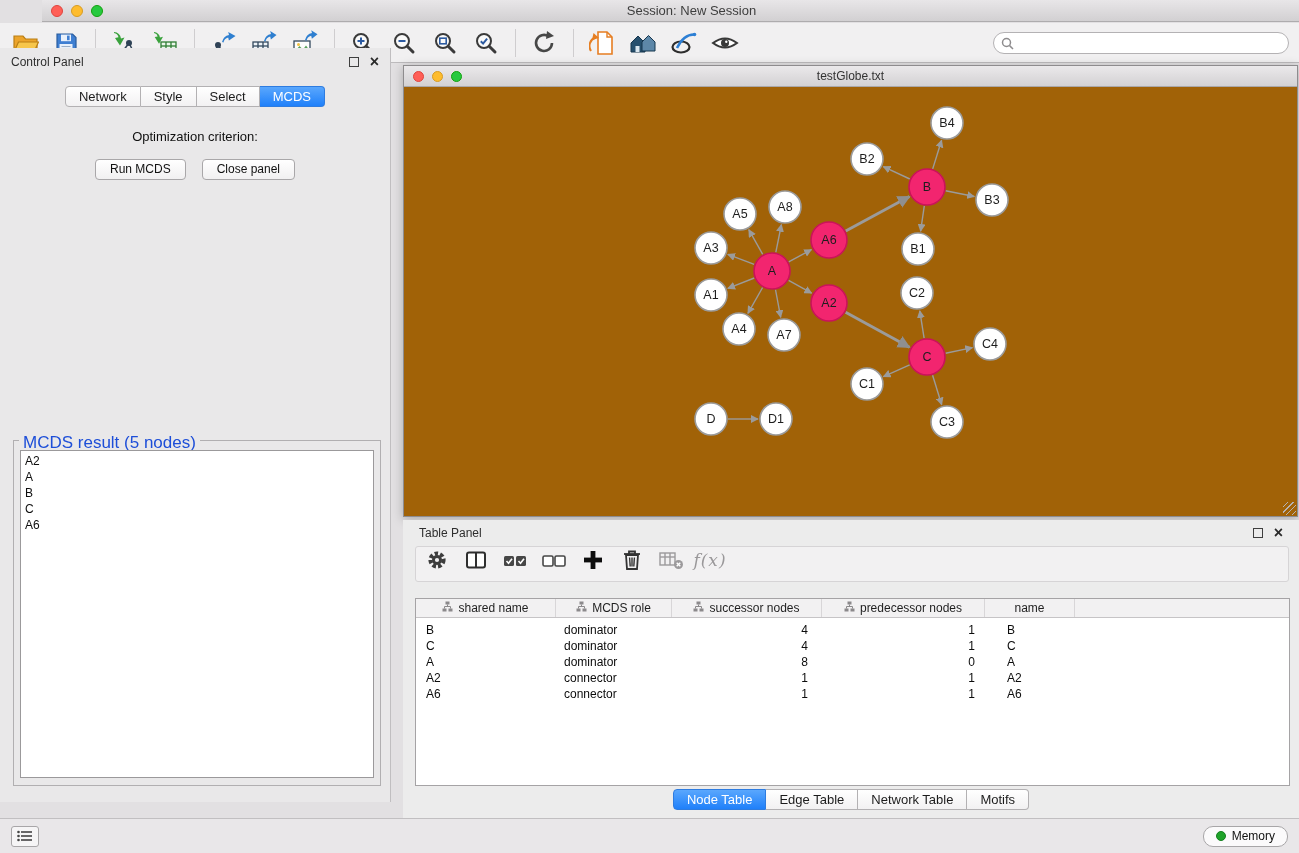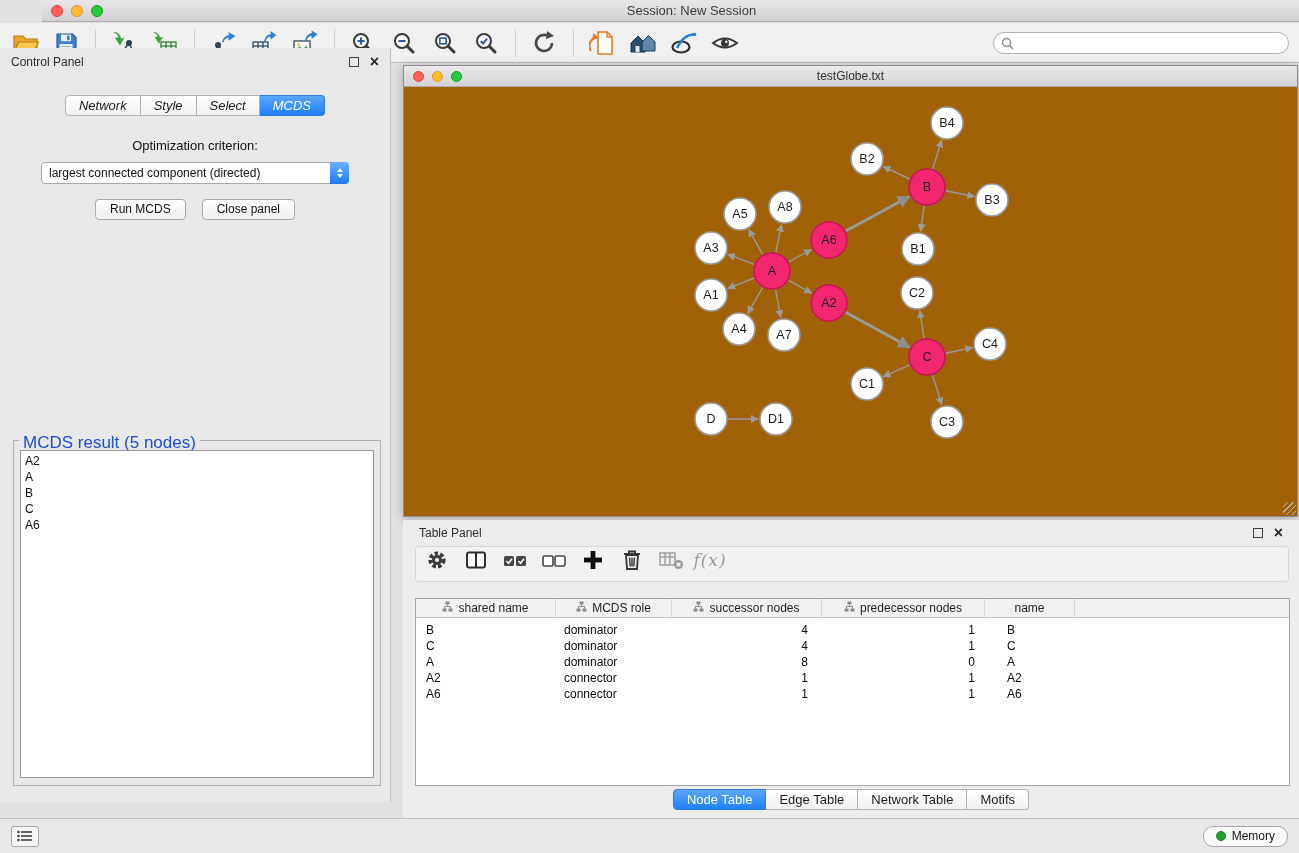--- a/index.html
+++ b/index.html
@@ -48,21 +48,21 @@
   .control-panel {
     position: absolute; left: 0; top: 48px; width: 391px; height: 754px;
     background: #e9e8e9; border-right: 1px solid #c0bec0;
   }
   .panel-head { height: 27px; display: flex; align-items: center; padding: 0 11px; font-size: 12px; color: #2e2e2e; }
   .head-icons { margin-left: auto; display: flex; gap: 11px; align-items: center; }
   .float-glyph { width: 10px; height: 10px; border: 1.5px solid #3f3f3f; display: inline-block; }
   .close-glyph { font-size: 16px; font-weight: 700; color: #2a2a2a; line-height: 12px; }
 
   .seg-tabs { display: flex; justify-content: center; }
-  .cp-tabs { margin-top: 20px; font-style: italic; }
+  .cp-tabs { margin-top: 11px; }
   .seg {
     border: 1px solid #b3b1b3; border-left: none;
     background: linear-gradient(#ffffff, #f2f1f2);
     padding: 0 13px; height: 21px; line-height: 20px; font-size: 13px; color: #1c1c1c;
   }
   .seg:first-child { border-left: 1px solid #b3b1b3; border-radius: 4px 0 0 4px; }
   .seg:last-child { border-radius: 0 4px 4px 0; }
   .seg.active { background: linear-gradient(#5aa7fd, #1f80fa); color: #fff; border-color: #2e7ce0; }
 
   .opt-label { text-align: center; margin-top: 22px; font-size: 13px; color: #101010; }
@@ -324,27 +324,20 @@
       <span class="close-glyph">×</span>
     </span>
   </div>
   <div class="seg-tabs cp-tabs">
     <div class="seg">Network</div>
     <div class="seg">Style</div>
     <div class="seg">Select</div>
     <div class="seg active">MCDS</div>
   </div>
   <div class="opt-label">Optimization criterion:</div>
-  <div class="dropdown">
-    <span>largest connected component (directed)</span>
-    <span class="stepper">
-      <span class="tri-up"></span>
-        <span class="tri-down"></span>
-    </span>
-  </div>
   <div class="btn-row">
     <button class="mac-btn">Run MCDS</button>
     <button class="mac-btn">Close panel</button>
   </div>
   <div class="result-box">
     <span class="result-box-title">MCDS result (5 nodes)</span>
     <div class="result-list">
         <div class="result-item">A2</div>
         <div class="result-item">A</div>
         <div class="result-item">B</div>

